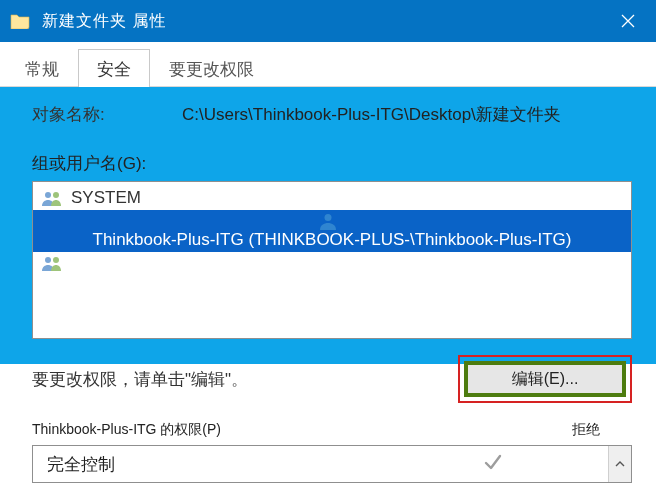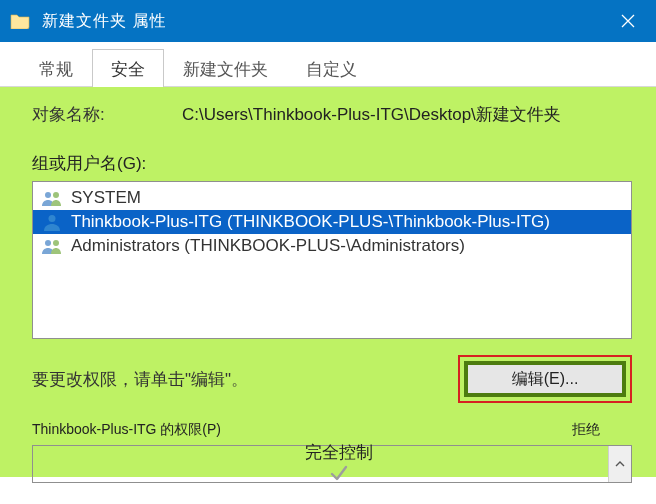--- a/index.html
+++ b/index.html
@@ -8,22 +8,22 @@
     font-family: "Microsoft YaHei", "Segoe UI", sans-serif;
     font-size: 15px;
     background: #fff;
     color: #222;
     width: 656px;
     height: 504px;
     overflow: hidden;
   }
   .window {
     width: 656px;
-    height: 477px;
-    background: #bef264;
+    height: 364px;
+    background: #0ea5e9;
     box-sizing: border-box;
   }
   .titlebar {
     height: 42px;
     background: #0573c3;
     color: #fff;
     display: flex;
     align-items: center;
     padding-left: 10px;
     position: relative;
@@ -47,21 +47,21 @@
     align-items: center;
     justify-content: center;
     color: #fff;
   }
   .titlebar .close-btn svg { width: 14px; height: 14px; }
 
   .tabs {
     display: flex;
     align-items: flex-end;
     height: 44px;
-    padding: 0 20px;
+    padding: 0 6px;
     border-bottom: 1px solid #d8d8d8;
     background: #fff;
   }
   .tab {
     padding: 8px 18px 6px 18px;
     font-size: 17px;
     color: #555;
     cursor: default;
     border: 1px solid transparent;
     border-bottom: none;
@@ -103,20 +103,21 @@
     align-items: center;
     padding: 2px 8px;
     font-size: 17px;
     color: #333;
     white-space: nowrap;
     text-align: center;
   }
   .group-item.selected {
     background: #0a63c7;
     color: #fff;
+    flex-direction: column;
   }
   .group-item .user-icon { width: 22px; height: 18px; margin-right: 8px; flex: 0 0 auto; }
 
   .edit-row {
     display: flex;
     align-items: center;
     margin: 16px 0 18px 0;
   }
   .edit-row .hint {
     font-size: 17px;
@@ -156,21 +157,20 @@
     display: flex;
     align-items: center;
     position: relative;
   }
   .perm-row {
     display: flex;
     width: 100%;
     align-items: center;
     padding-left: 14px;
     font-size: 17px;
-    flex-direction: column;
   }
   .perm-row .pname { flex: 1; }
   .perm-row .pcol { width: 92px; text-align: center; color: #9d9d9d; font-size: 18px; }
   .scroll-up {
     position: absolute;
     right: 0; top: 0; bottom: 0;
     width: 22px;
     background: #efefef;
     display: flex;
     align-items: center;
@@ -194,22 +194,21 @@
     <div class="close-btn">
       <svg viewBox="0 0 14 14">
           <path d="M1 1 L13 13 M13 1 L1 13" stroke="#fff" stroke-width="1.3"></path>
         </svg>
     </div>
   </div>
 
   <div class="tabs">
     <div class="tab">常规</div>
     <div class="tab active">安全</div>
-    <div class="tab">新建文件夹</div>
-    <div class="tab">自定义</div>
+    <div class="tab">要更改权限</div>
   </div>
 
   <div class="content">
 
     <div class="row-object">
       <span class="label">对象名称:</span>
       <span class="value">C:\Users\Thinkbook-Plus-ITG\Desktop\新建文件夹</span>
     </div>
 
     <div class="groups-label">组或用户名(G):</div>
@@ -236,21 +235,20 @@
       </div>
       <div class="group-item">
         <span class="user-icon">
           <svg viewBox="0 0 22 18">
               <circle cx="7" cy="6" r="3" fill="#7aa6d6"></circle>
               <path d="M1 17c0-4 3-6 6-6s6 2 6 6" fill="#7aa6d6"></path>
               <circle cx="15" cy="6" r="3" fill="#9ec47a"></circle>
               <path d="M10 17c0-4 2.5-6 5-6s5 2 5 6" fill="#9ec47a"></path>
             </svg>
         </span>
-        <span>Administrators (THINKBOOK-PLUS-\Administrators)</span>
       </div>
     </div>
 
     <div class="edit-row">
       <span class="hint">要更改权限，请单击"编辑"。</span>
       <span class="edit-highlight">
         <button class="edit-btn">编辑(E)...</button>
       </span>
     </div>
 

